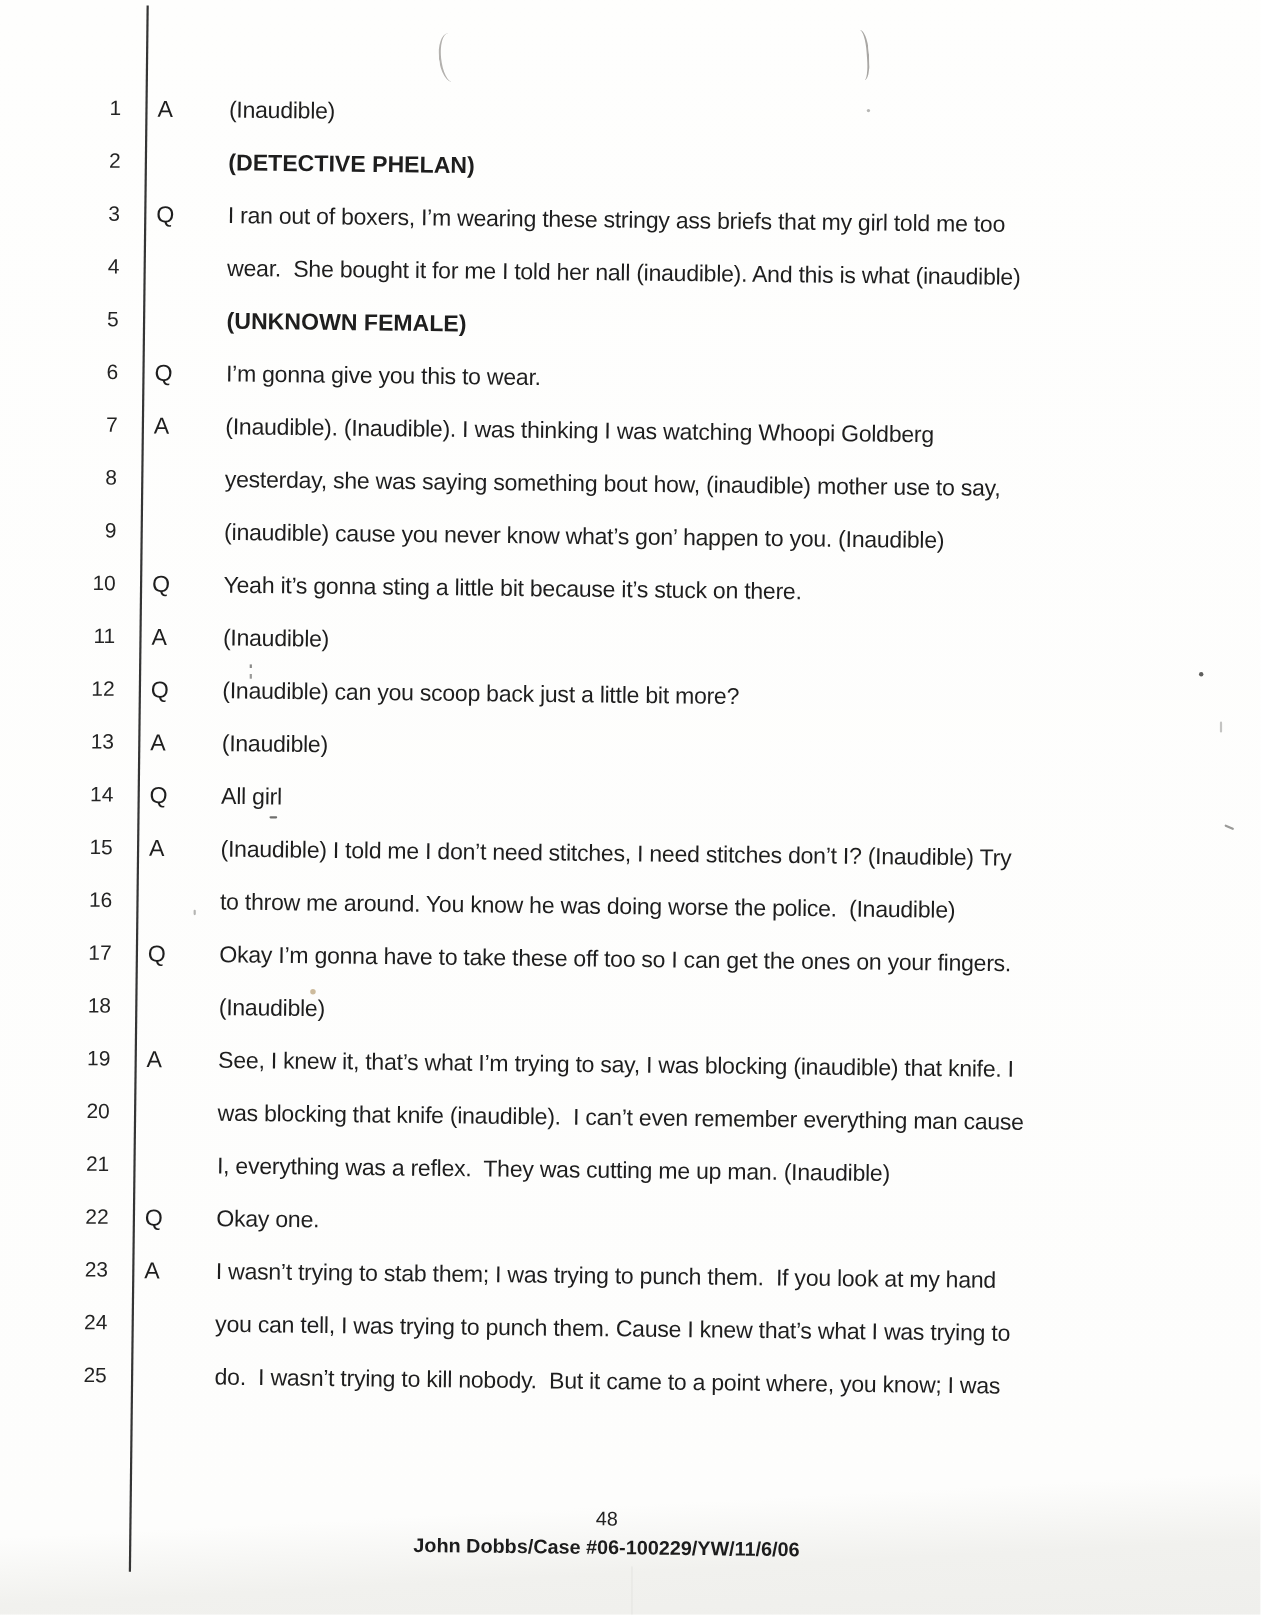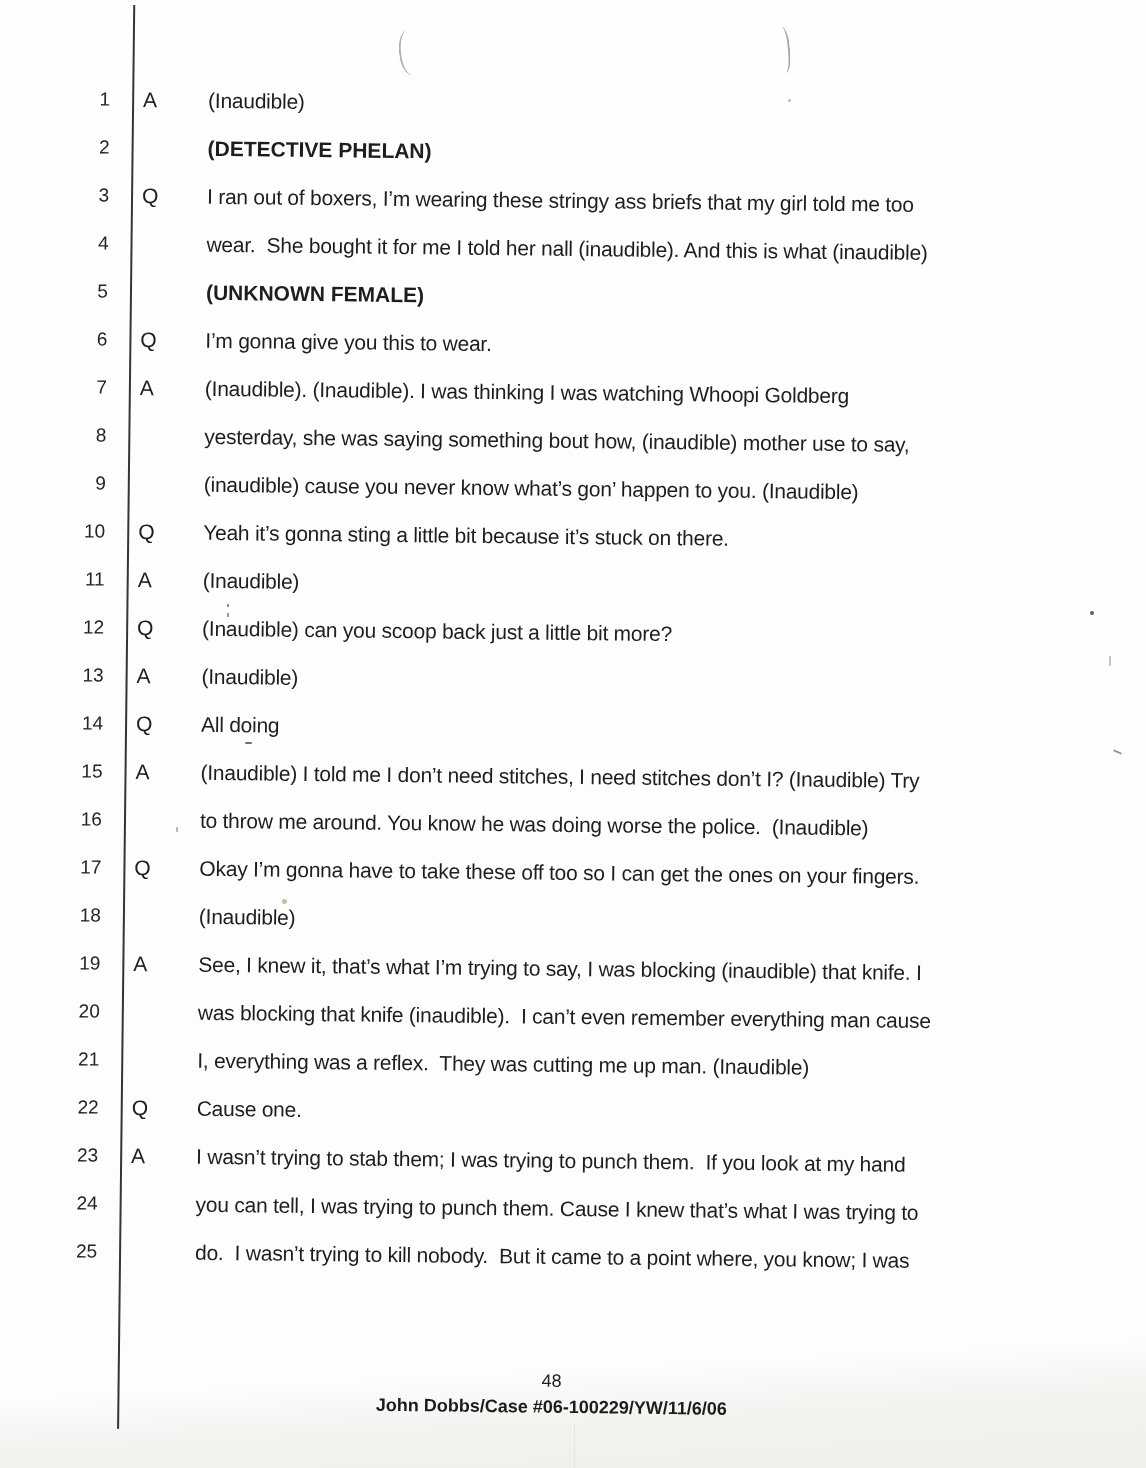--- a/index.html
+++ b/index.html
@@ -203,21 +203,21 @@
 
   <div class="row">
     <span class="num">13</span>
     <span class="speaker">A</span>
     <span class="text">(Inaudible)</span>
   </div>
 
   <div class="row">
     <span class="num">14</span>
     <span class="speaker">Q</span>
-    <span class="text">All doing</span>
+    <span class="text">All girl</span>
   </div>
 
   <div class="row">
     <span class="num">15</span>
     <span class="speaker">A</span>
     <span class="text">(Inaudible) I told me I don’t need stitches, I need stitches don’t I? (Inaudible) Try</span>
   </div>
 
   <div class="row">
     <span class="num">16</span>
@@ -251,21 +251,21 @@
 
   <div class="row">
     <span class="num">21</span>
     <span class="speaker"></span>
     <span class="text">I, everything was a reflex.  They was cutting me up man. (Inaudible)</span>
   </div>
 
   <div class="row">
     <span class="num">22</span>
     <span class="speaker">Q</span>
-    <span class="text">Cause one.</span>
+    <span class="text">Okay one.</span>
   </div>
 
   <div class="row">
     <span class="num">23</span>
     <span class="speaker">A</span>
     <span class="text">I wasn’t trying to stab them; I was trying to punch them.  If you look at my hand</span>
   </div>
 
   <div class="row">
     <span class="num">24</span>

